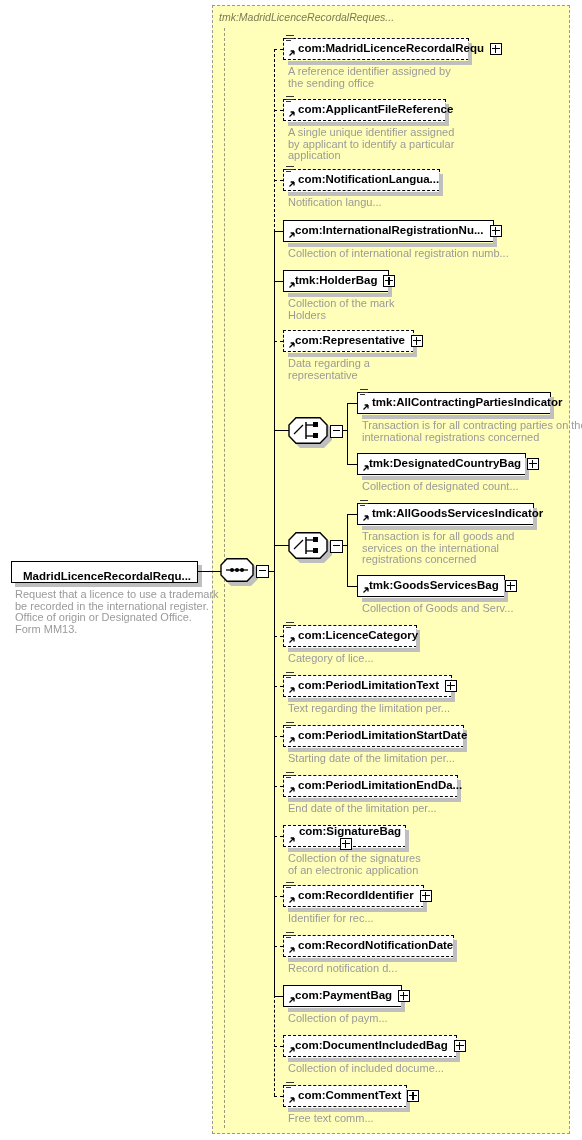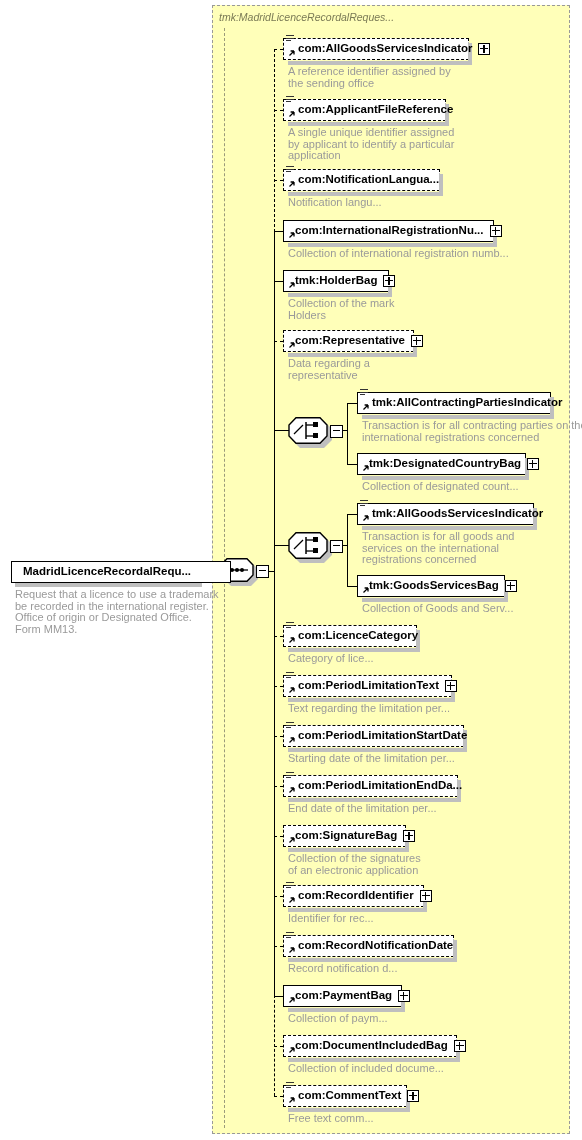--- a/index.html
+++ b/index.html
@@ -77,21 +77,21 @@
 </style>
 </head>
 <body>
 
 <div id="stage">
 
   <div class="group-panel" style="left:212px;top:5px;width:358px;height:1129px;"></div>
   <div class="group-title" style="left:219px;top:11px;font-style:italic;">tmk:MadridLicenceRecordalReques...</div>
   <div class="group-inner-line" style="left:224px;top:28px;height:1100px;"></div>
 
-  <div class="root-box" style="left:11px;top:561px;width:220px;">
+  <div class="root-box" style="left:11px;top:561px;width:187px;align-items:flex-end;">
     <span class="root-label">MadridLicenceRecordalRequ...</span>
   </div>
   <div style="position:absolute;left:15px;top:583px;width:187px;height:4px;background:#bfbfbf;z-index:1;"></div>
   <div style="position:absolute;left:198px;top:565px;width:4px;height:22px;background:#bfbfbf;z-index:1;"></div>
   <div class="anno" style="left:15px;top:589px;">Request that a licence to use a trademark
 be recorded in the international register.
 Office of origin or Designated Office.
 Form MM13.</div>
 
   <div class="minus" style="left:184px;top:566px;"></div>
@@ -167,21 +167,21 @@
         <span class="lines-icon">
           <i></i>
           <i></i>
           <i></i>
         </span>
         <span class="arrow-icon">
           <svg width="8" height="8" viewBox="0 0 8 8">
             <path d="M7 1 L2.5 5.5 M7 1 L7 4.4 M7 1 L3.6 1" stroke="#000" stroke-width="1.3" fill="none"></path>
           </svg>
         </span>
-        <span class="node-label">com:AllGoodsServicesIndicator</span>
+        <span class="node-label">com:MadridLicenceRecordalRequ</span>
         <span class="plus"></span>
         <span class="shadow"></span>
         <span class="shadow2"></span>
       </div>
       <div class="anno" style="left: 288px; top: 66px;">A reference identifier assigned by
 the sending office</div>
       <div class="ln h-dash" style="left: 274px; top: 49px; width: 9px;"></div>
       <div class="node opt" style="left: 283px; top: 99px; width: 163px;">
         <span class="lines-icon">
           <i></i>
@@ -321,21 +321,21 @@
           <svg width="8" height="8" viewBox="0 0 8 8">
             <path d="M7 1 L2.5 5.5 M7 1 L7 4.4 M7 1 L3.6 1" stroke="#000" stroke-width="1.3" fill="none"></path>
           </svg>
         </span>
         <span class="node-label">com:PeriodLimitationEndDa...</span>
         <span class="shadow"></span>
         <span class="shadow2"></span>
       </div>
       <div class="anno" style="left: 288px; top: 803px;">End date of the limitation per...</div>
       <div class="ln h-dash" style="left: 274px; top: 786px; width: 9px;"></div>
-      <div class="node opt noicon" style="left: 283px; top: 825px; width: 123px;">
+      <div class="node opt noicon" style="left: 283px; top: 825px; width: 123px; flex-direction: column;">
         <span class="arrow-icon">
           <svg width="8" height="8" viewBox="0 0 8 8">
             <path d="M7 1 L2.5 5.5 M7 1 L7 4.4 M7 1 L3.6 1" stroke="#000" stroke-width="1.3" fill="none"></path>
           </svg>
         </span>
         <span class="node-label">com:SignatureBag</span>
         <span class="plus"></span>
         <span class="shadow"></span>
         <span class="shadow2"></span>
       </div>

